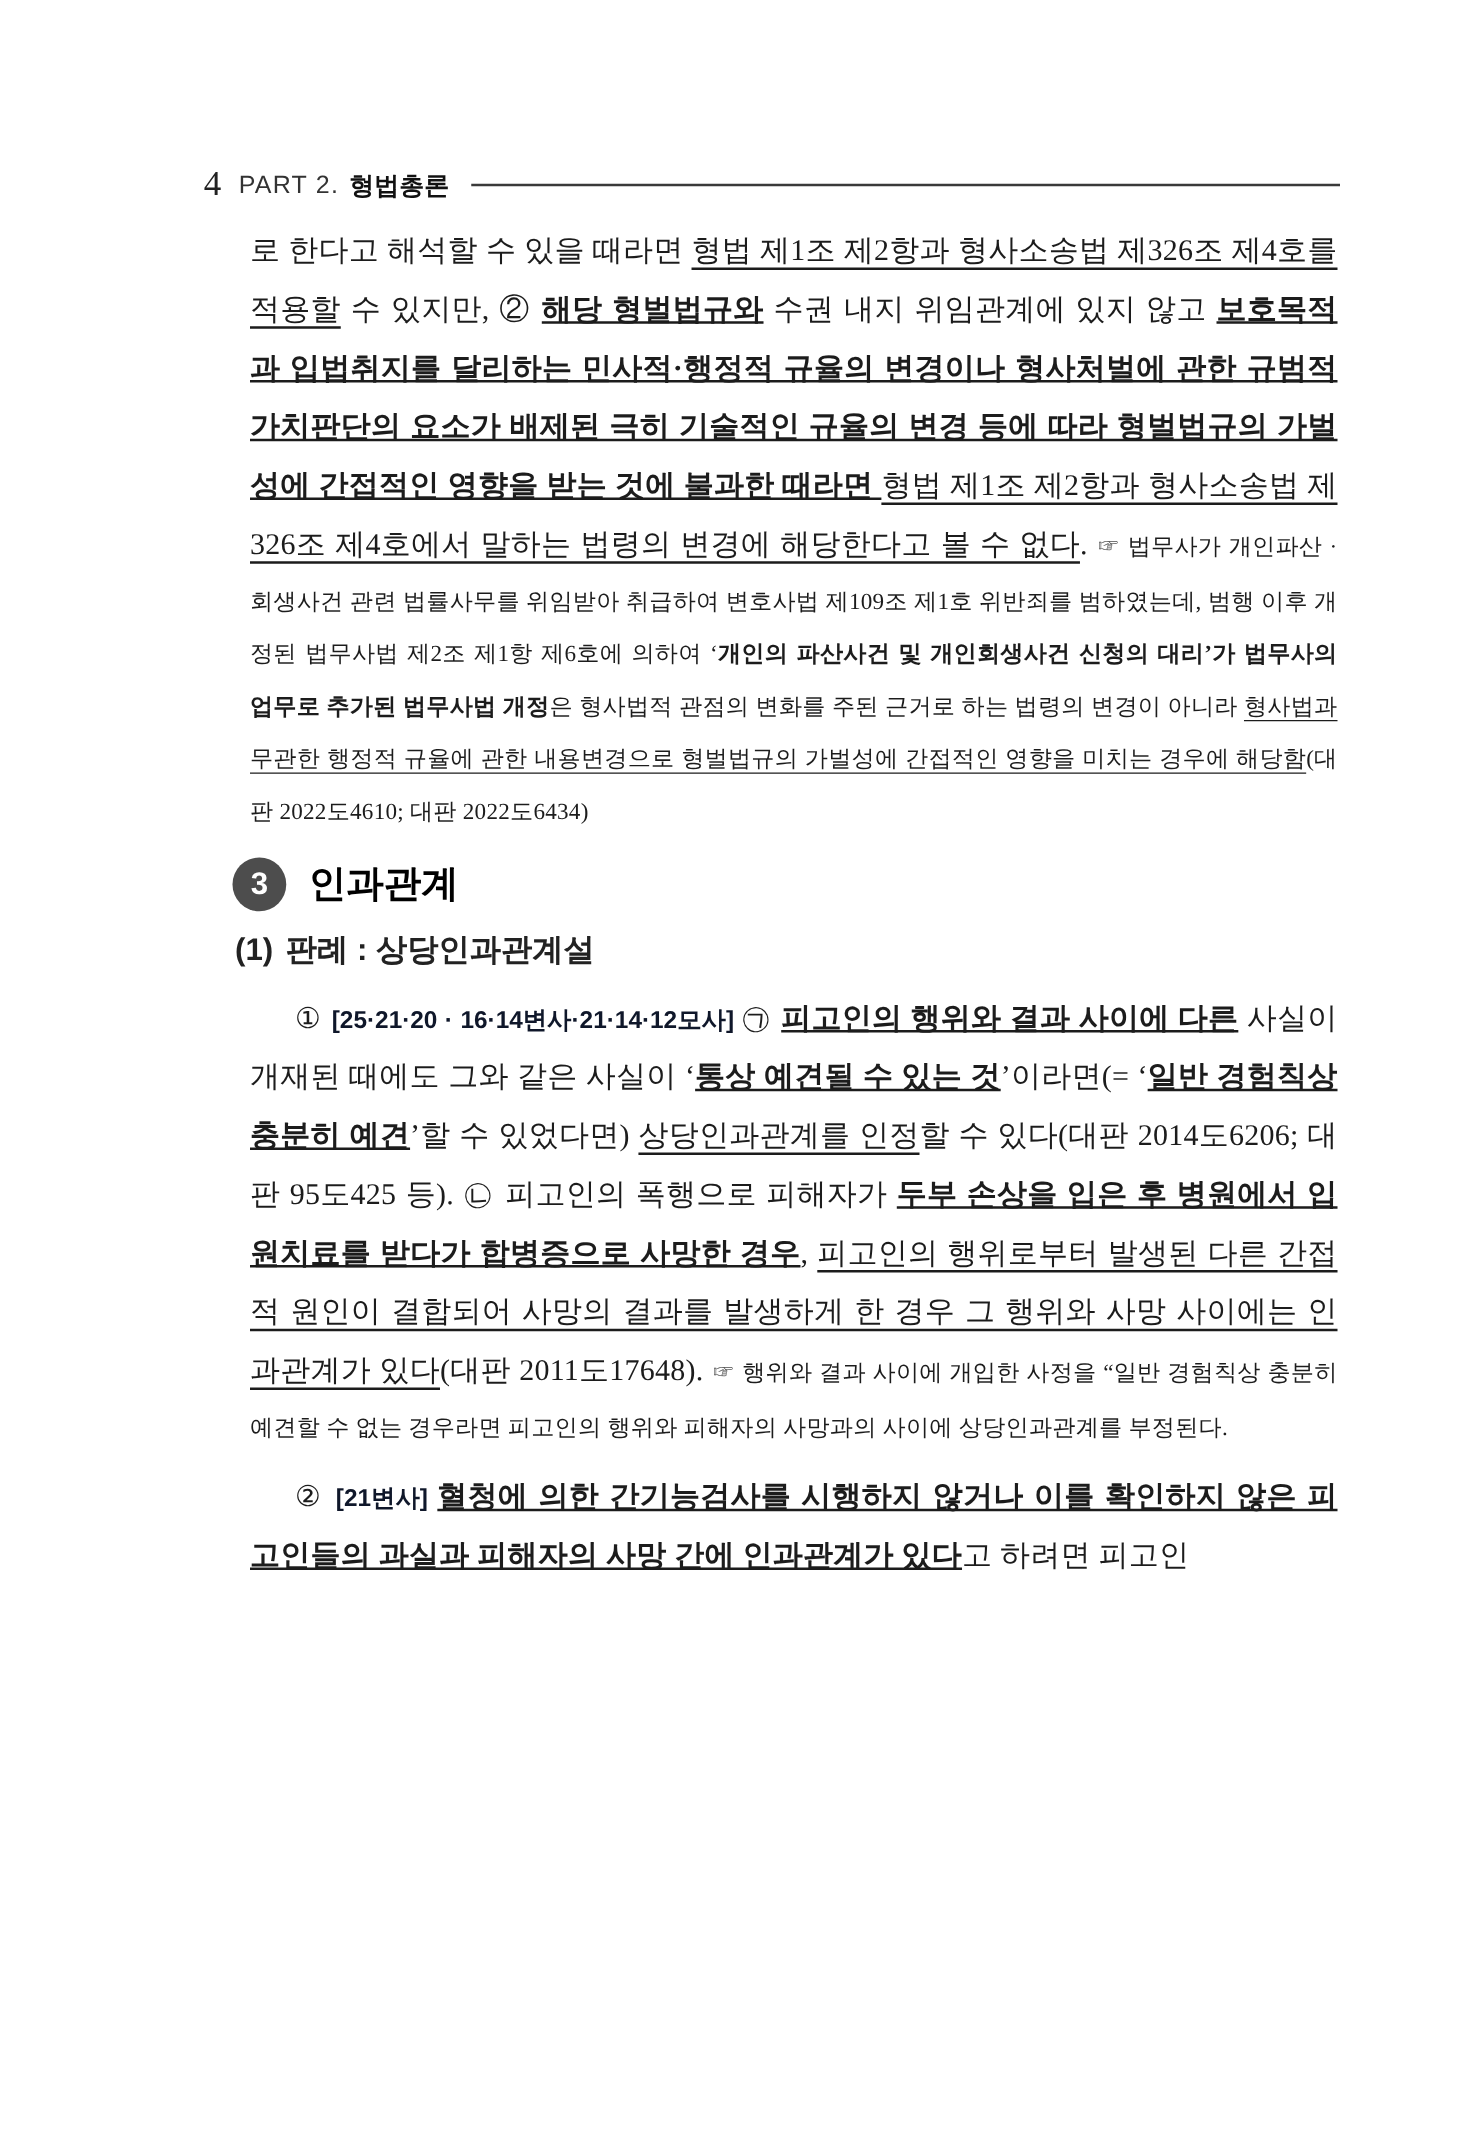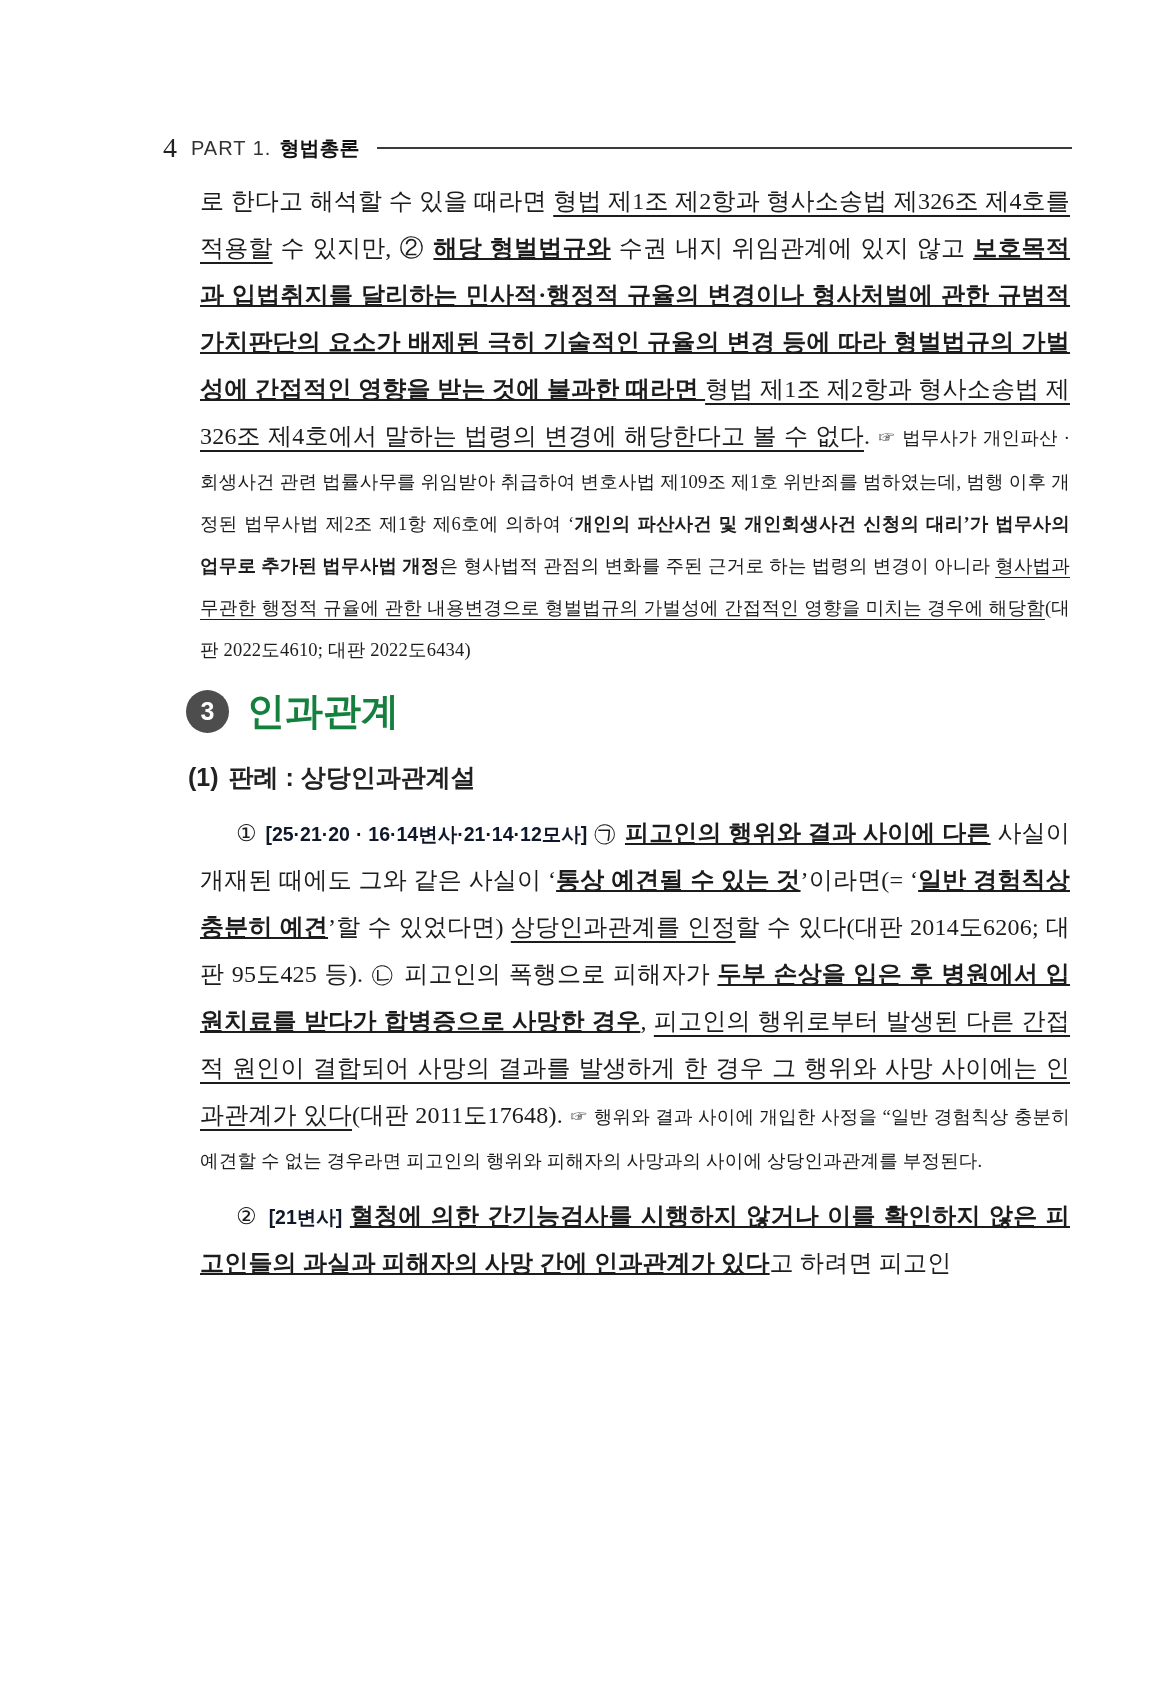--- a/index.html
+++ b/index.html
@@ -61,21 +61,21 @@
   .sec-circle {
     width:43px; height:43px; border-radius:50%;
     background:#4d4d4d; color:#ffffff;
     font-family:"Liberation Sans","DejaVu Sans",sans-serif;
     font-size:25px; font-weight:bold;
     display:flex; align-items:center; justify-content:center;
     flex:0 0 auto;
   }
   .sec-title {
     font-family:Liberation Serif, serif;
-    font-size:38px; font-weight:bold; color:#15803d; margin-left:18px;
+    font-size:30px; font-weight:bold; color:#000000; margin-left:18px;
   }
 
   
   .statute-box {
     margin-top:50px; margin-left:-25px;
     border-top:3px solid #111;
     border-left:4px solid #111;
     padding:11px 14px 13px 42px;
   }
   .statute-text {
@@ -83,37 +83,37 @@
     padding-left:40px; text-indent:-40px; color:#222;
   }
   .sg-boxb {
     font-family:"Liberation Sans","DejaVu Sans",sans-serif;
     font-weight:bold; font-size:20px;
   }
   .sg-box { font-size:20px; }
 
   
   .subsection {
-    margin-top:24px; margin-left:-12px;
+    margin-top:14px; margin-left:-12px;
     font-family:"Liberation Sans","DejaVu Sans",sans-serif;
     font-size:25px; font-weight:bold; color:#222;
   }
   .subsection .sub-label { margin-right:10px; font-weight:bold; }
 
   .item { margin-top:16px; }
   .item + .item { margin-top:12px; }
 </style>
 </head>
 <body>
 
 <div class="page">
 
   <header class="running-head">
     <span class="page-num">4</span>
-    <span class="part-prefix">PART 1.</span>
+    <span class="part-prefix">PART 2.</span>
     <span class="part-title">형법총론</span>
     <span class="head-rule"></span>
   </header>
 
   <main class="content">
 
     <p class="body"><span class="sg-n">로 한다고 해석할 수 있을 때라면 </span><span class="sg-u">형법 제1조 제2항과 형사소송법 제326조 제4호를 적용할</span><span class="sg-n"> 수 있지만, ② </span><span class="sg-b">해당 형벌법규와</span><span class="sg-n"> 수권 내지 위임관계에 있지 않고 </span><span class="sg-b">보호목적과 입법취지를 달리하는 민사적·행정적 규율의 변경이나 형사처벌에 관한 규범적 가치판단의 요소가 배제된 극히 기술적인 규율의 변경 등에 따라 형벌법규의 가벌성에 간접적인 영향을 받는 것에 불과한 때라면 </span><span class="sg-u">형법 제1조 제2항과 형사소송법 제326조 제4호에서 말하는 법령의 변경에 해당한다고 볼 수 없다</span><span class="sg-n">. </span><span class="sg-ref">☞ </span><span class="sg-sm">법무사가 개인파산 · 회생사건 관련 법률사무를 위임받아 취급하여 변호사법 제109조 제1호 위반죄를 범하였는데, 범행 이후 개정된 법무사법 제2조 제1항 제6호에 의하여 ‘</span><span class="sg-smb">개인의 파산사건 및 개인회생사건 신청의 대리’가 법무사의 업무로 추가된 법무사법 개정</span><span class="sg-sm">은 형사법적 관점의 변화를 주된 근거로 하는 법령의 변경이 아니라 </span><span class="sg-smu">형사법과 무관한 행정적 규율에 관한 내용변경으로 형벌법규의 가벌성에 간접적인 영향을 미치는 경우에 해당함</span><span class="sg-sm">(대판 2022도4610; 대판 2022도6434)</span></p>
 
 
     <div class="section-head">

